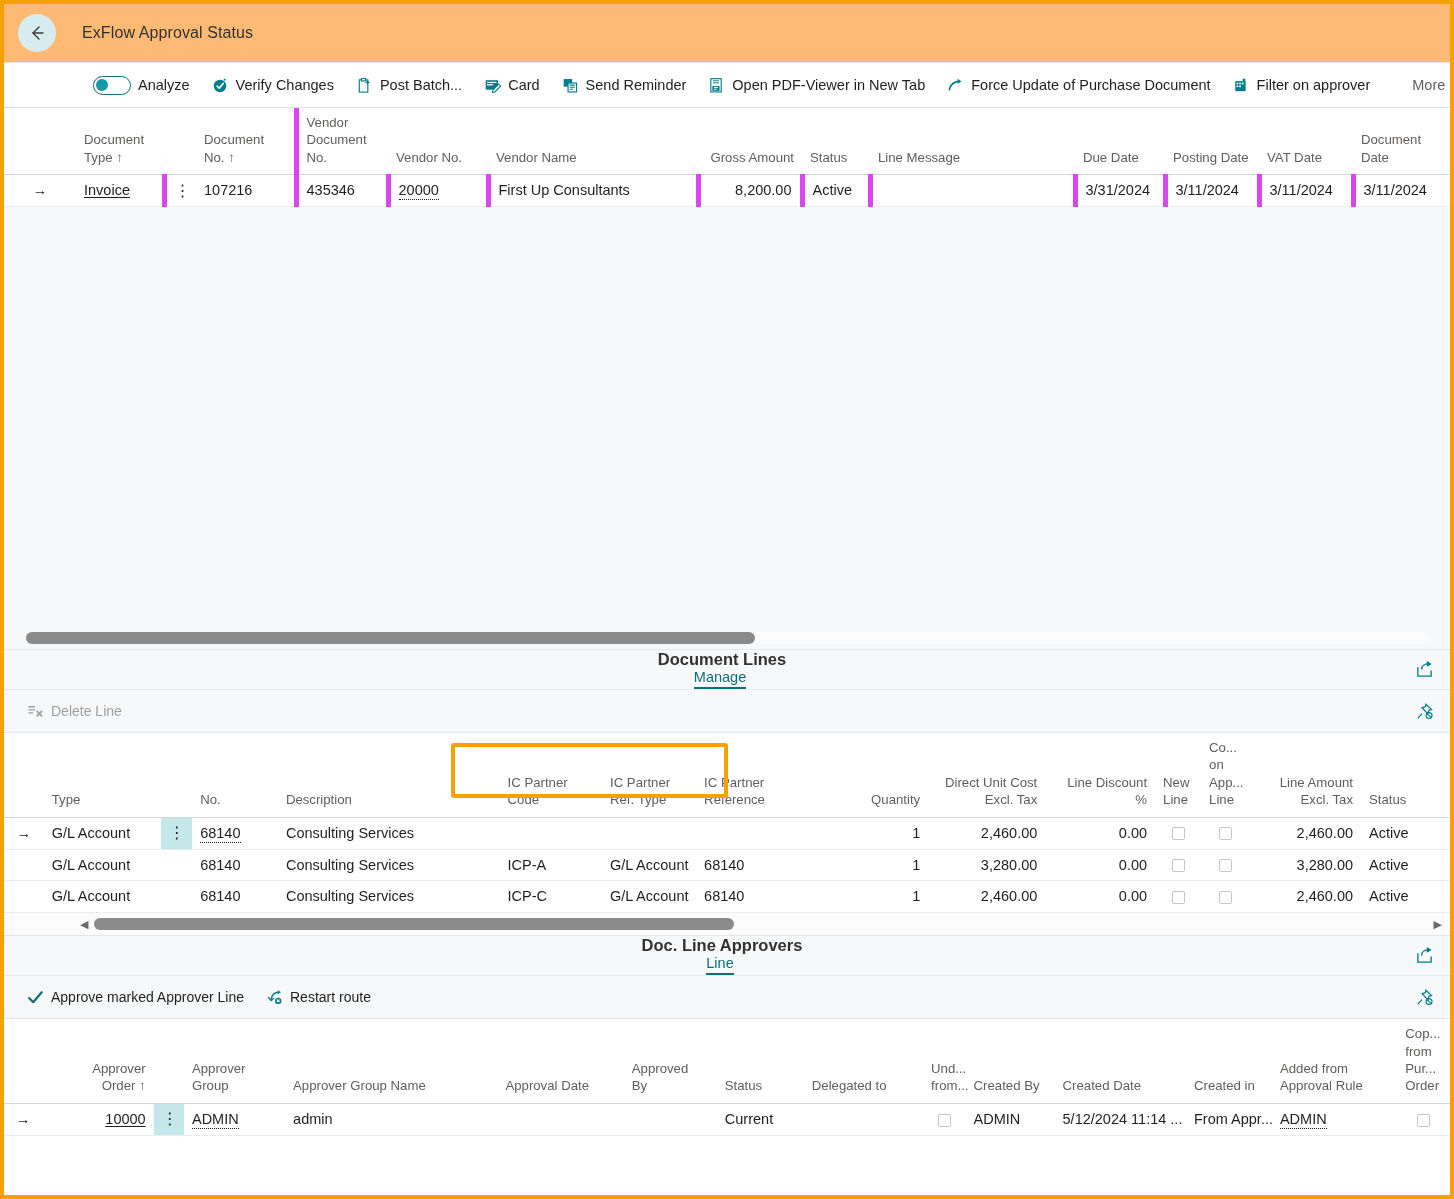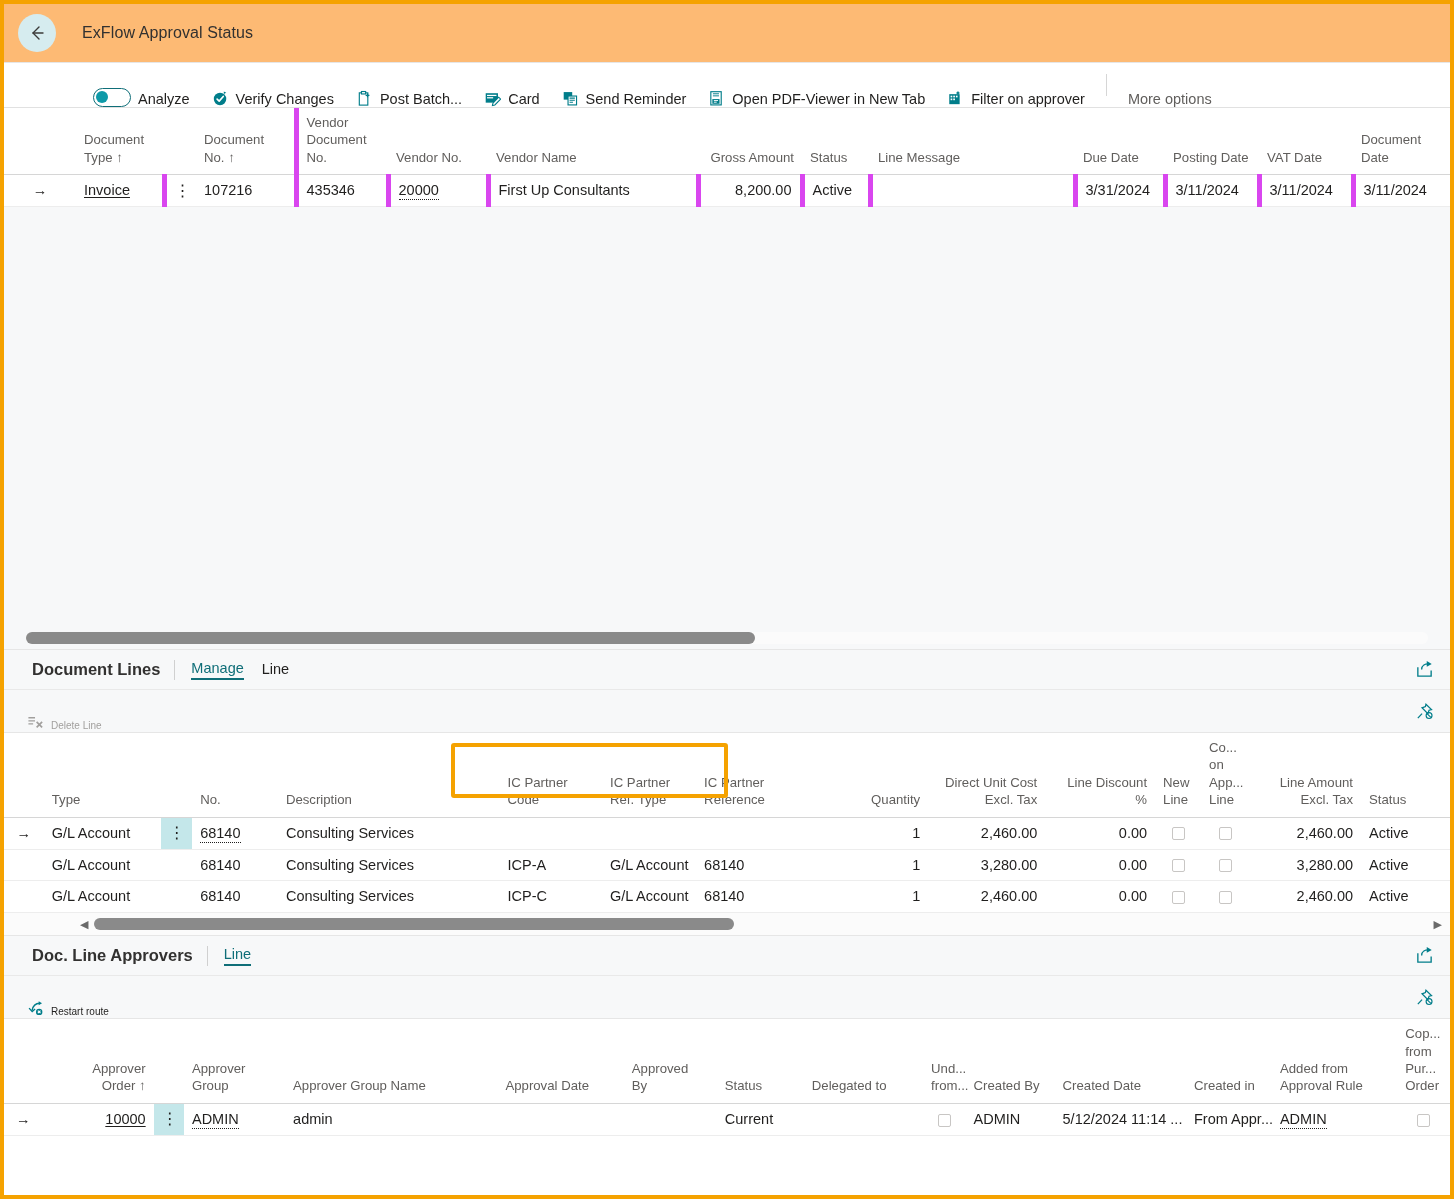--- a/index.html
+++ b/index.html
@@ -48,21 +48,21 @@
     height: 46px;
     border-top: 1px solid #e6e6e6;
     border-bottom: 1px solid #e1e1e1;
     display: flex;
     align-items: center;
     padding-left: 78px;
     background: #ffffff;
     gap: 0px;
   }
   .cmd {
-    display: flex; align-items: flex-end;
+    display: flex; align-items: center;
     gap: 7px;
     height: 44px;
     padding: 0 11px;
     font-size: 14.5px;
     color: #201f1e;
     cursor: pointer;
     white-space: nowrap;
   }
   .cmd .ico { display: flex; align-items: center; color: #007d8a; }
   .cmd .ico svg { display: block; }
@@ -174,22 +174,23 @@
     border-radius: 6px;
   }
 
   
   .section-head {
     height: 40px;
     display: flex;
     align-items: center;
     background: #f7f8f9;
     border-top: 1px solid #e6e6e6;
-    padding-left: 28px;
+    padding-left: 4px;
     position: relative;
+    flex-direction: column;
   }
   .section-title {
     font-size: 16.5px;
     font-weight: bold;
     color: #323130;
     margin-right: 14px;
   }
   .sec-sep { width: 1px; height: 20px; background: #d0d0d0; margin-right: 16px; }
   .sectab {
     font-size: 14.5px;
@@ -210,21 +211,21 @@
   .sec-actions {
     height: 44px;
     display: flex;
     align-items: center;
     background: #f7f8f9;
     border-top: 1px solid #e9e9e9;
     border-bottom: 1px solid #e6e6e6;
     padding-left: 12px;
     position: relative;
   }
-  .sec-actions .cmd { font-size: 10px; height: 40px; }
+  .sec-actions .cmd { font-size: 14px; height: 40px; }
   .sec-actions .cmd.disabled { color: #a19f9d; }
   .sec-actions .cmd.disabled .ico { color: #a19f9d; }
   .icon-btn { padding: 4px 6px; cursor: pointer; display:flex; align-items:center; }
 
   
   .hl-box {
     position: absolute;
     border: 4px solid #F5A200;
     border-radius: 3px;
     pointer-events: none;
@@ -306,20 +307,29 @@
         <svg width="17" height="17" viewBox="0 0 18 18">
             <rect x="3" y="1.8" width="11" height="14" fill="#fff" stroke="#007d8a" stroke-width="1.2"></rect>
             <rect x="4.6" y="9.6" width="7.6" height="5" fill="#007d8a"></rect>
             <path d="M6.2 11.2h4.4M6.2 12.9h3" stroke="#fff" stroke-width="1"></path>
             <path d="M5.2 4h6.4M5.2 6.2h6.4" stroke="#007d8a" stroke-width="1"></path>
           </svg>
       </span>
       <span>Open PDF-Viewer in New Tab</span>
     </div>
 
+    <div class="cmd">
+      <span class="ico">
+        <svg width="17" height="17" viewBox="0 0 18 18">
+            <path d="M2.5 13.5 C4 7 8.5 4.6 13.4 4.6" stroke="#007d8a" stroke-width="1.7" fill="none" stroke-linecap="round"></path>
+            <path d="M11.2 1.8 L15.2 4.7 L11.2 7.5 z" fill="#007d8a"></path>
+          </svg>
+      </span>
+      <span>Force Update of Purchase Document</span>
+    </div>
 
     <div class="cmd">
       <span class="ico">
         <svg width="17" height="17" viewBox="0 0 18 18">
             <rect x="2.4" y="4.4" width="11" height="10.6" fill="#007d8a"></rect>
             <rect x="3.8" y="6" width="1.8" height="1.8" fill="#fff"></rect>
             <rect x="6.6" y="6" width="1.8" height="1.8" fill="#fff"></rect>
             <rect x="9.4" y="6" width="1.8" height="1.8" fill="#fff"></rect>
             <rect x="3.8" y="9" width="1.8" height="1.8" fill="#fff"></rect>
             <rect x="6.6" y="9" width="1.8" height="1.8" fill="#fff"></rect>
@@ -582,20 +592,28 @@
             <path d="M7 10 C7 5.5 11 4 14 4" stroke="#007d8a" stroke-width="1.4" fill="none"></path>
             <path d="M12.4 1 L17.6 4.1 L12.4 7.2 z" fill="#007d8a"></path>
           </svg>
       </span>
     </span>
   </div>
   <div class="sec-actions">
     <div class="cmd">
       <span class="ico">
         <svg width="17" height="17" viewBox="0 0 18 18">
+            <path d="M2.2 9.6 L6.6 14 L15.6 3.4" stroke="#0f6e78" stroke-width="2.3" fill="none" stroke-linecap="round" stroke-linejoin="round"></path>
+          </svg>
+      </span>
+      <span>Approve marked Approver Line</span>
+    </div>
+    <div class="cmd">
+      <span class="ico">
+        <svg width="17" height="17" viewBox="0 0 18 18">
             <path d="M12.4 1.4 L15.9 3.5 L12.4 5.6z" fill="#007d8a"></path>
             <path d="M13.3 3.5 C8 3.5 6.2 7 5.4 11" stroke="#007d8a" stroke-width="1.5" fill="none"></path>
             <path d="M2.2 8.6 L5.5 12.2 L8.6 9.6" stroke="#007d8a" stroke-width="1.4" fill="none"></path>
             <circle cx="12.9" cy="12.6" r="3.4" fill="#007d8a"></circle>
             <path d="M11.5 11.2 L14.3 14 M14.3 11.2 L11.5 14" stroke="#fff" stroke-width="1.2"></path>
           </svg>
       </span>
       <span>Restart route</span>
     </div>
     <span class="sec-icons">

